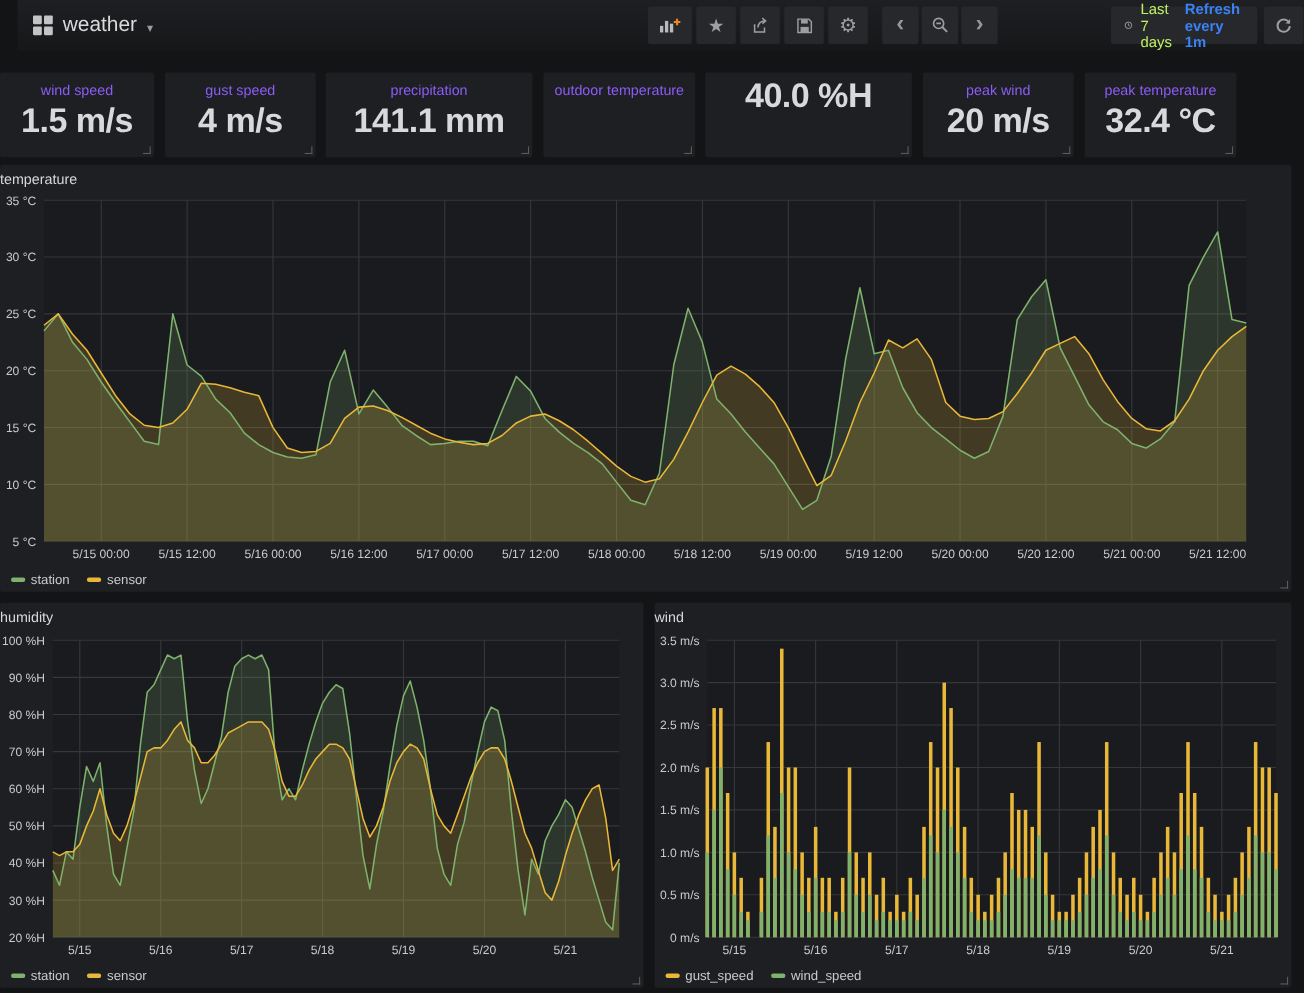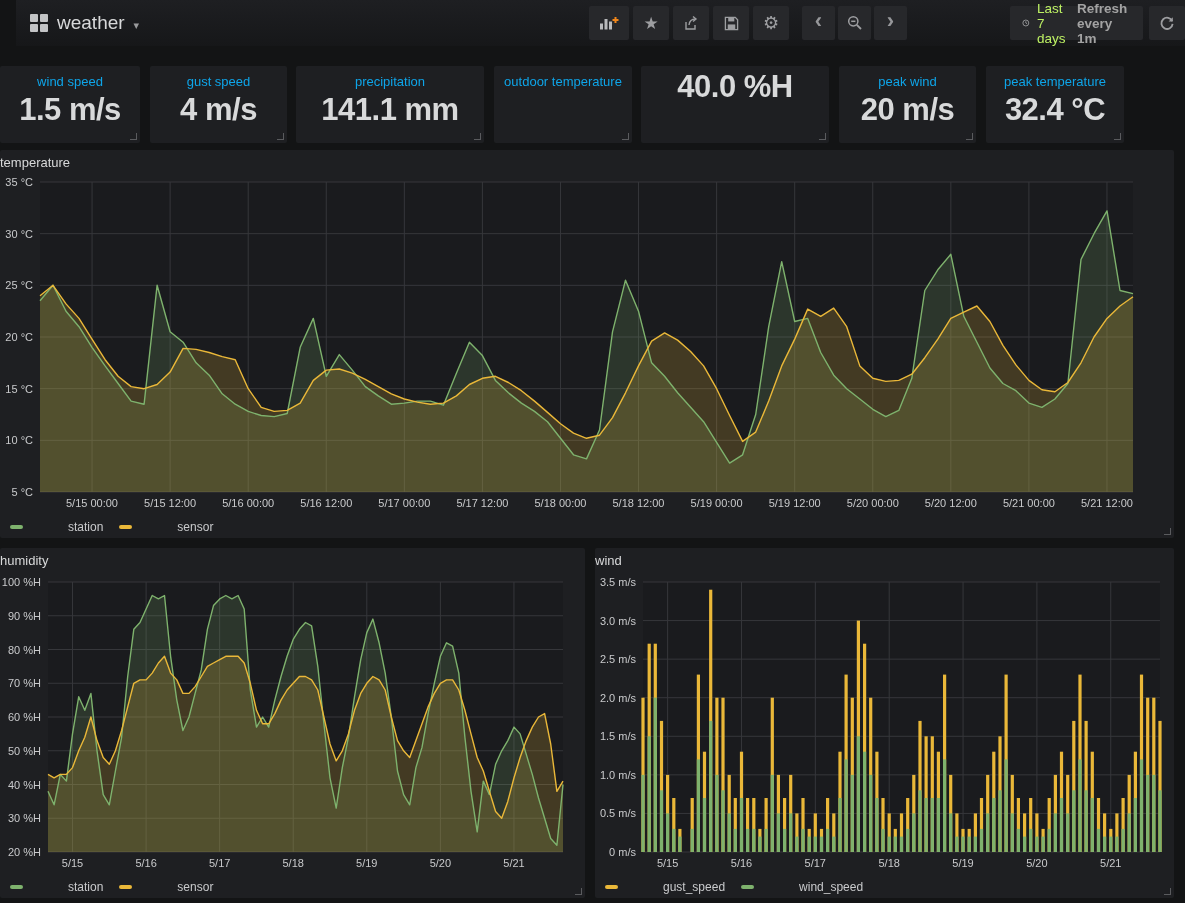--- a/index.html
+++ b/index.html
@@ -16,29 +16,29 @@
   .nbtn { position:absolute; top:6px; height:34px; background:#27282b; border-radius:2px;
           display:flex; align-items:center; justify-content:center; color:#9d9ea1; cursor:pointer; }
   .nbtn svg { display:block; }
   .glyph { font-size:15px; line-height:1; }
   .chev { font-size:22px; font-weight:bold; padding-bottom:4px; color:#96979a; }
   .timepicker { position:absolute; top:6px; height:34px; background:#27282b; border-radius:2px;
                 display:flex; align-items:center; gap:7px; padding:0 12px; cursor:pointer; }
   .tp-range { color:#bef264; font-size:13.5px; }
   .tp-refresh { font-size:13.5px; font-weight:bold; }
   .panel { position:absolute; background:#1e1f22; border-radius:2px; }
-  .stat-title { text-align:center; color:#0ea5e9; font-size:13px; padding-top:8px; cursor:pointer; }
+  .stat-title { text-align:center; color:#8b5cf6; font-size:13px; padding-top:8px; cursor:pointer; }
   .stat-value { text-align:center; color:#d8d9da; font-size:31px; font-weight:bold; margin-top:3px; letter-spacing:-0.5px; }
   .panel-title { color:#d8d9da; font-size:13px; line-height:26px; height:26px; cursor:pointer; }
   .chart-svg { position:absolute; left:0; top:26px; cursor:crosshair; }
   .chart-svg text { font-family:"Liberation Sans", sans-serif; }
   .legend { position:absolute; left:10px; bottom:4px; display:flex; gap:16px; align-items:center; }
   .lg-item { display:flex; align-items:center; gap:5px; cursor:pointer; }
   .lg-mark { width:13px; height:4px; border-radius:2px; display:inline-block; }
-  .lg-label { color:#c9cacc; font-size:12px;margin-left:40px; }
+  .lg-label { color:#c9cacc; font-size:12px; }
   .rz { position:absolute; right:3px; bottom:3px; width:7px; height:7px;
         border-right:1px solid #5a5b5e; border-bottom:1px solid #5a5b5e; cursor:nwse-resize; }
 </style>
 </head>
 <body>
 
 <div class="navbar">
   <div class="nav-left">
     <span class="grid-icon">
         <span></span>
@@ -92,21 +92,21 @@
     <div class="nbtn chev" style="right:294px;width:33px;">
         <span>›</span>
       </div>
 
     <div class="timepicker" style="right:58px;">
       <svg width="16" height="16" viewBox="0 0 16 16">
         <circle cx="8" cy="8" r="6.2" fill="none" stroke="#c0c1c3" stroke-width="1.4"></circle>
         <path d="M8 4.4V8l2.6 1.6" fill="none" stroke="#c0c1c3" stroke-width="1.4"></path>
       </svg>
       <span class="tp-range">Last 7 days</span>
-      <span class="tp-refresh" id="tp-refresh" style="color: #a3a3a3;">Refresh every 1m</span>
+      <span class="tp-refresh" id="tp-refresh" style="color: #3b82f6;">Refresh every 1m</span>
     </div>
     <div class="nbtn" style="right:16px;width:36px;">
       <svg width="16" height="16" viewBox="0 0 16 16">
         <path d="M13.2 6.2 A5.6 5.6 0 1 0 13.6 8.8" fill="none" stroke="#9d9ea1" stroke-width="1.8"></path>
         <path d="M13.8 2.2 v4.2 h-4.2" fill="#9d9ea1"></path>
       </svg>
     </div>
   </div>
 </div>
 

